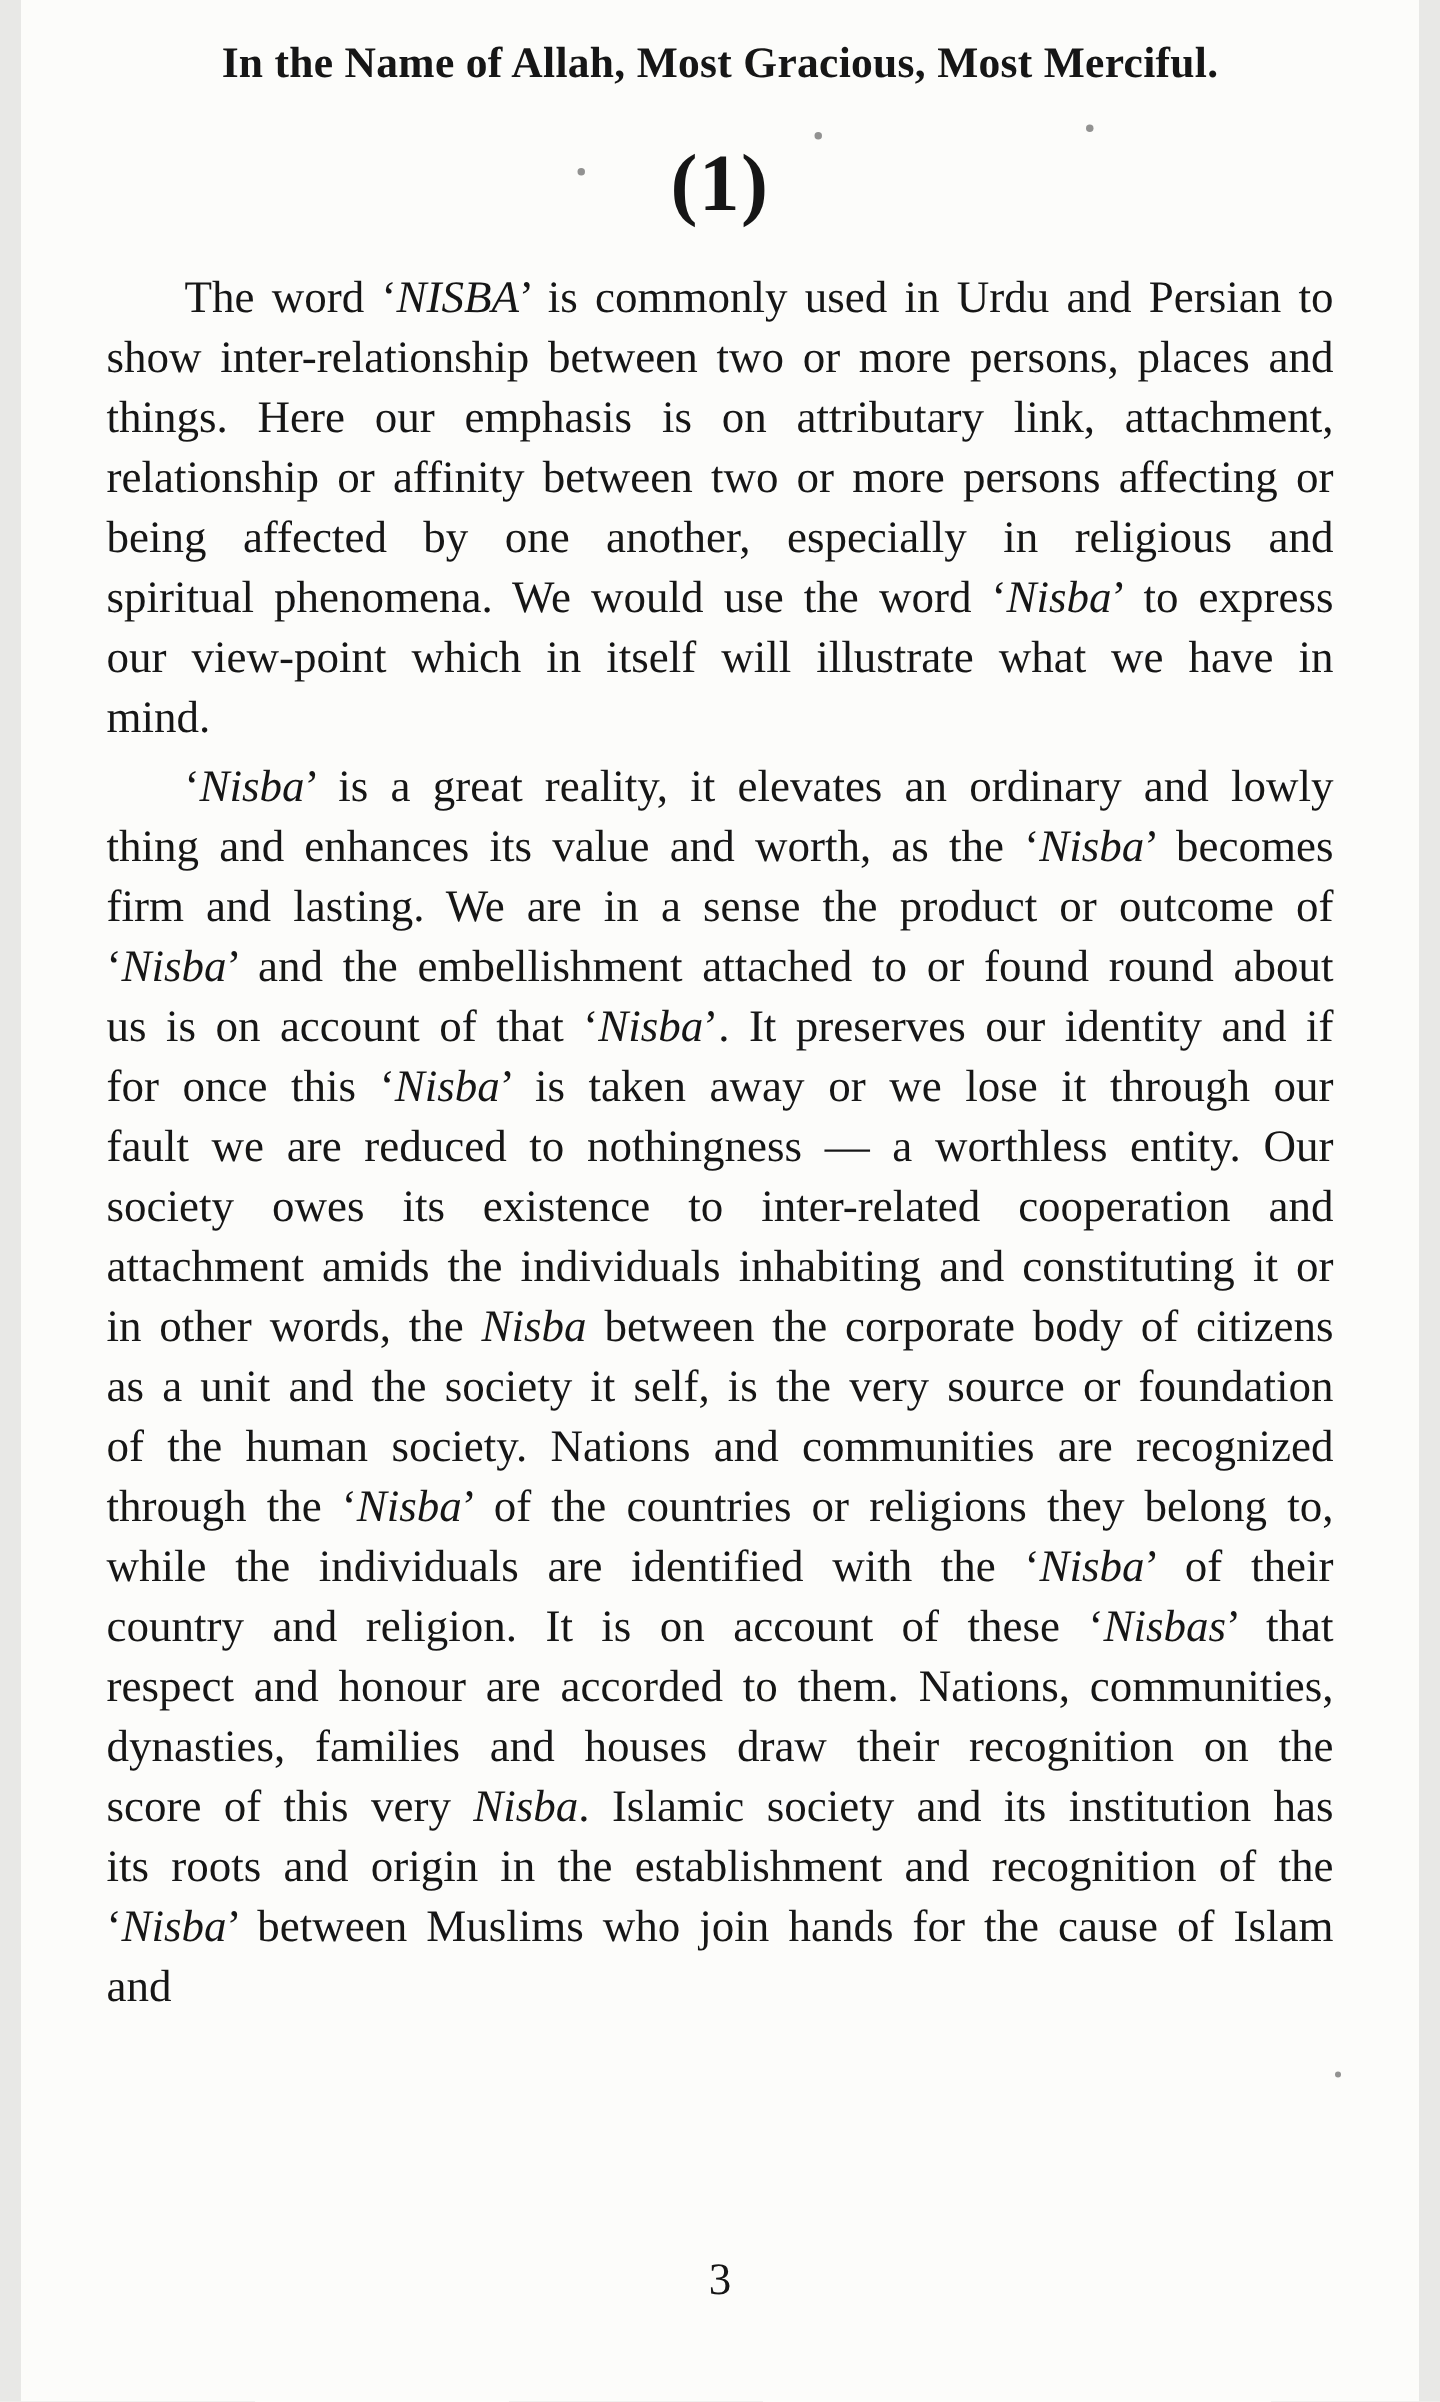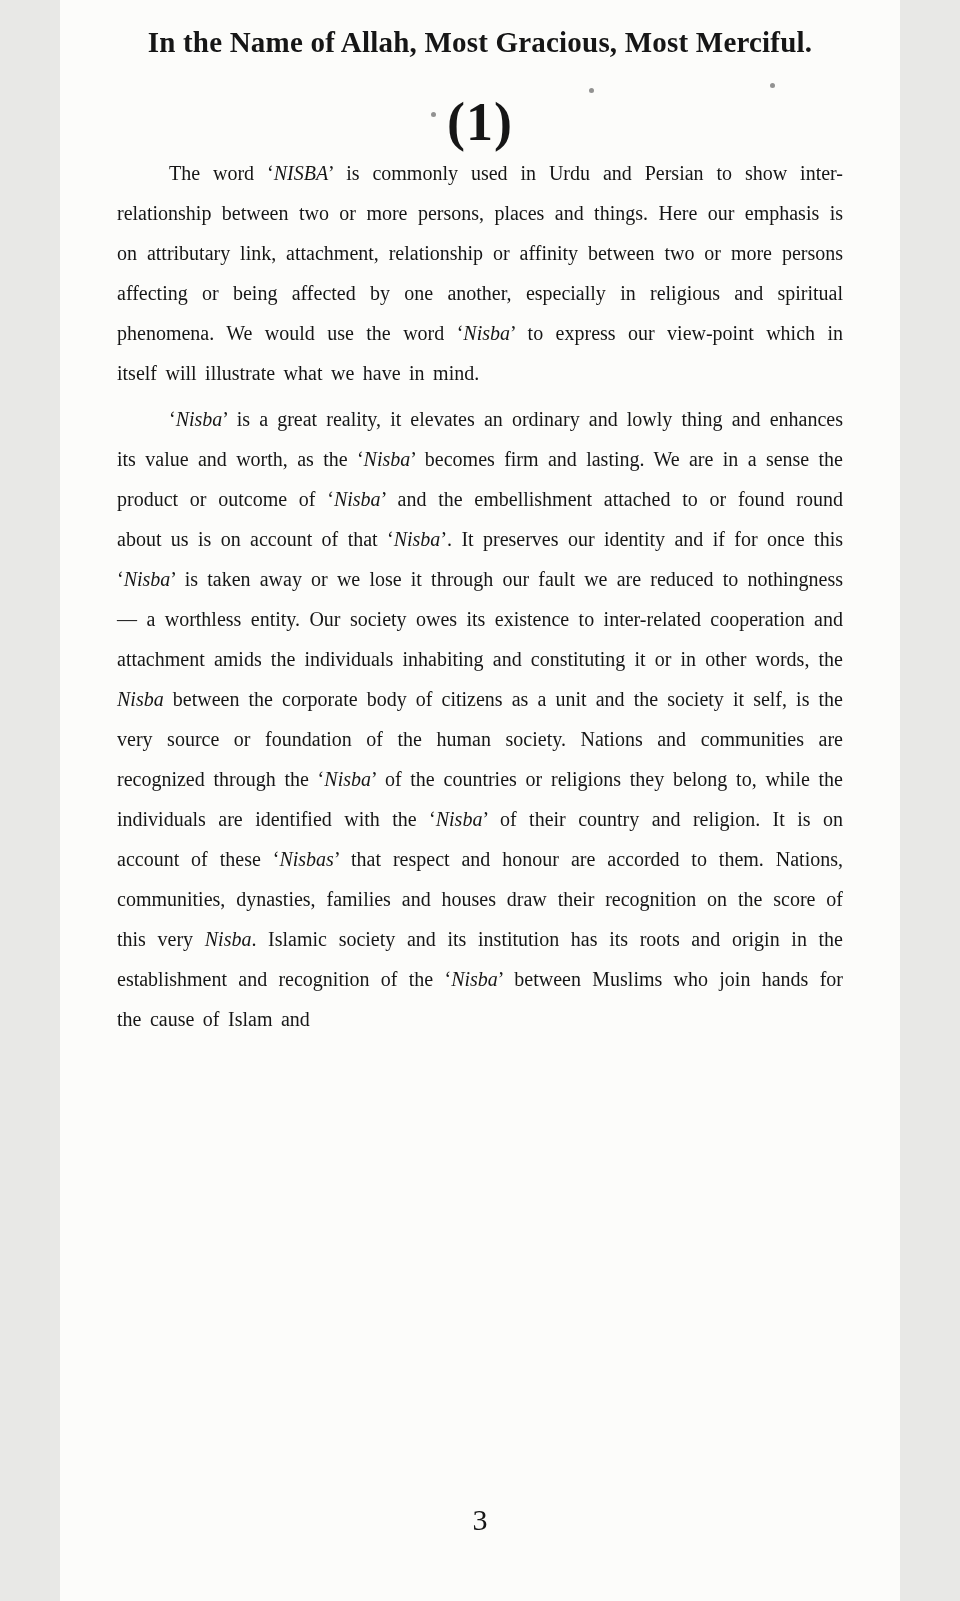--- a/index.html
+++ b/index.html
@@ -3,21 +3,21 @@
 <meta charset="utf-8">
 <style>
   :root {
     --paper: #fcfcfa;
     --ink: #161616;
   }
   * { box-sizing: border-box; }
   html, body { margin: 0; padding: 0; background: #e8e8e6; }
   .page {
     position: relative;
-    width: 840px;
+    width: 932px;
     height: 1601px;
     margin: 0 auto;
     background: var(--paper);
     color: var(--ink);
     font-family: "Liberation Serif", "DejaVu Serif", serif;
     overflow: hidden;
   }
   .header-line {
     padding-top: 26px;
     text-align: center;
@@ -26,22 +26,23 @@
     letter-spacing: 0.2px;
   }
   .section-number {
     margin-top: 32px;
     text-align: center;
     font-size: 54px;
     font-weight: 700;
     letter-spacing: 1px;
   }
   .body-text {
+    margin-top: 26px;
     padding: 0 57px;
-    font-size: 20px;
+    font-size: 30px;
     line-height: 40px;
     text-align: justify;
     word-spacing: 3.5px;
   }
   .body-text p.para {
     margin: 0 0 6px 0;
     text-indent: 52px;
   }
   .body-text em { font-style: italic; }
   .page-number {

